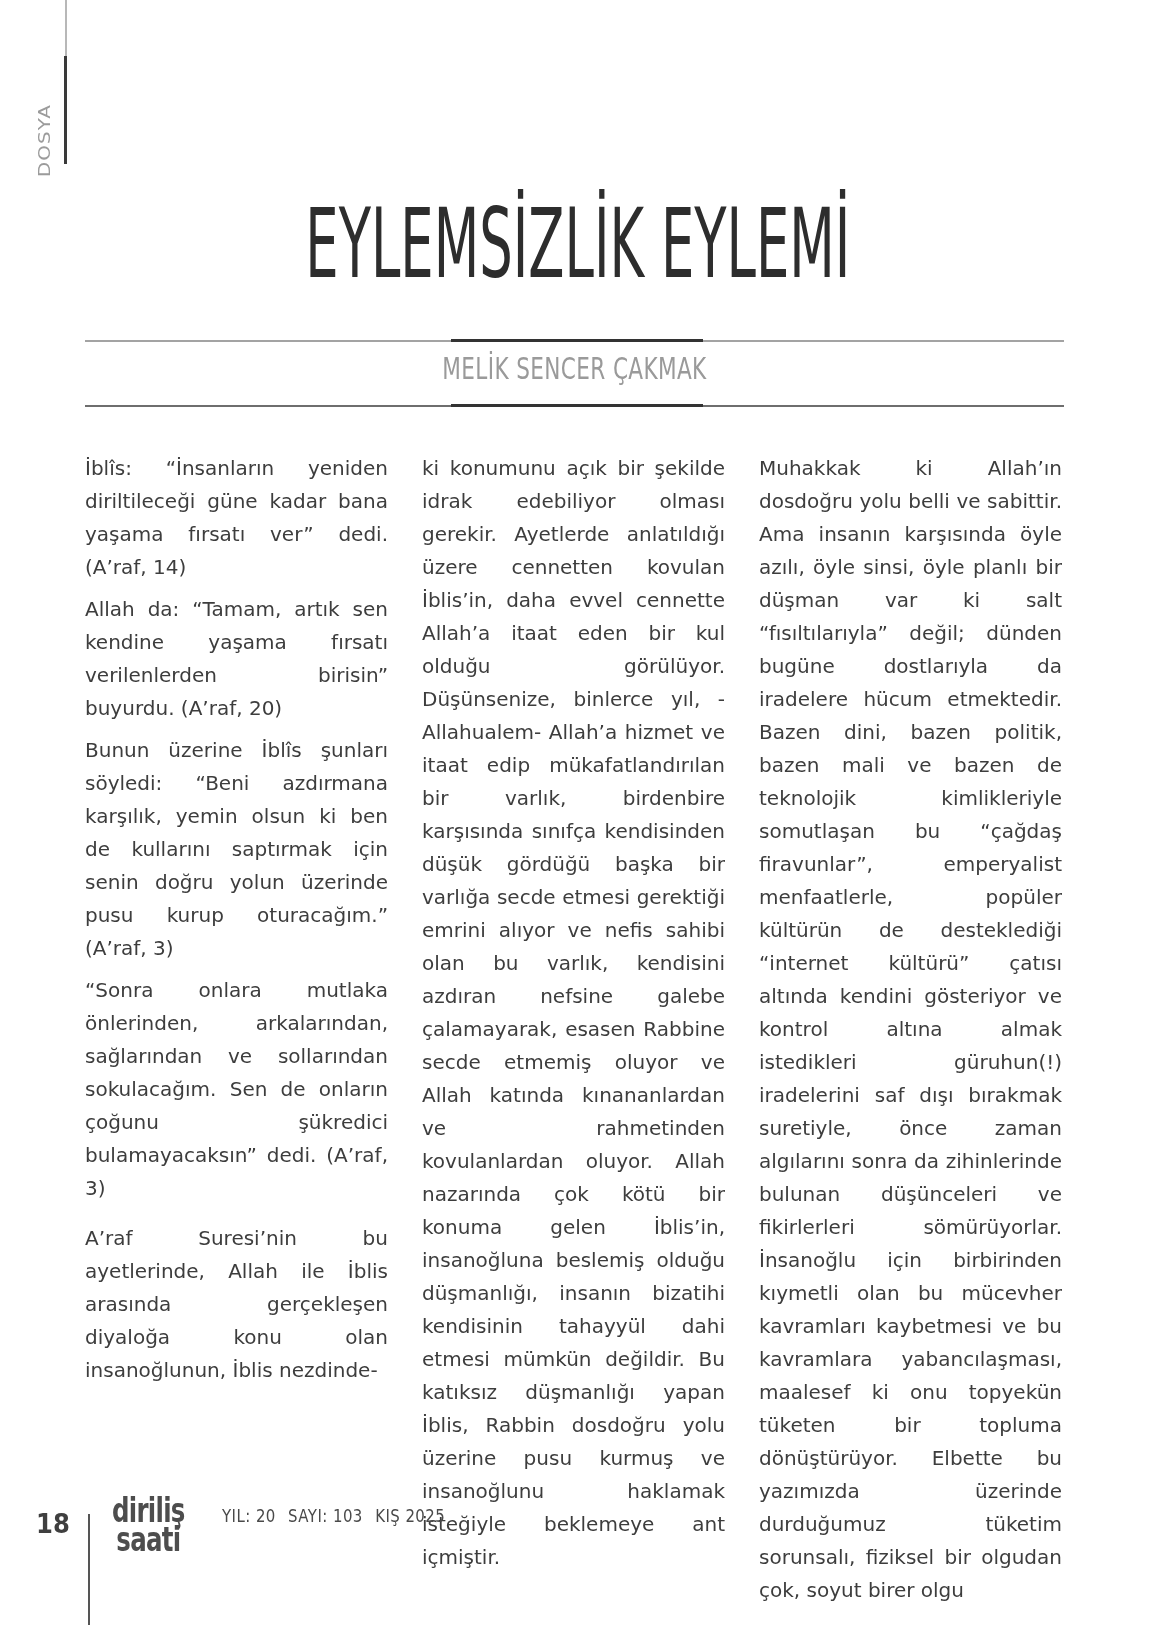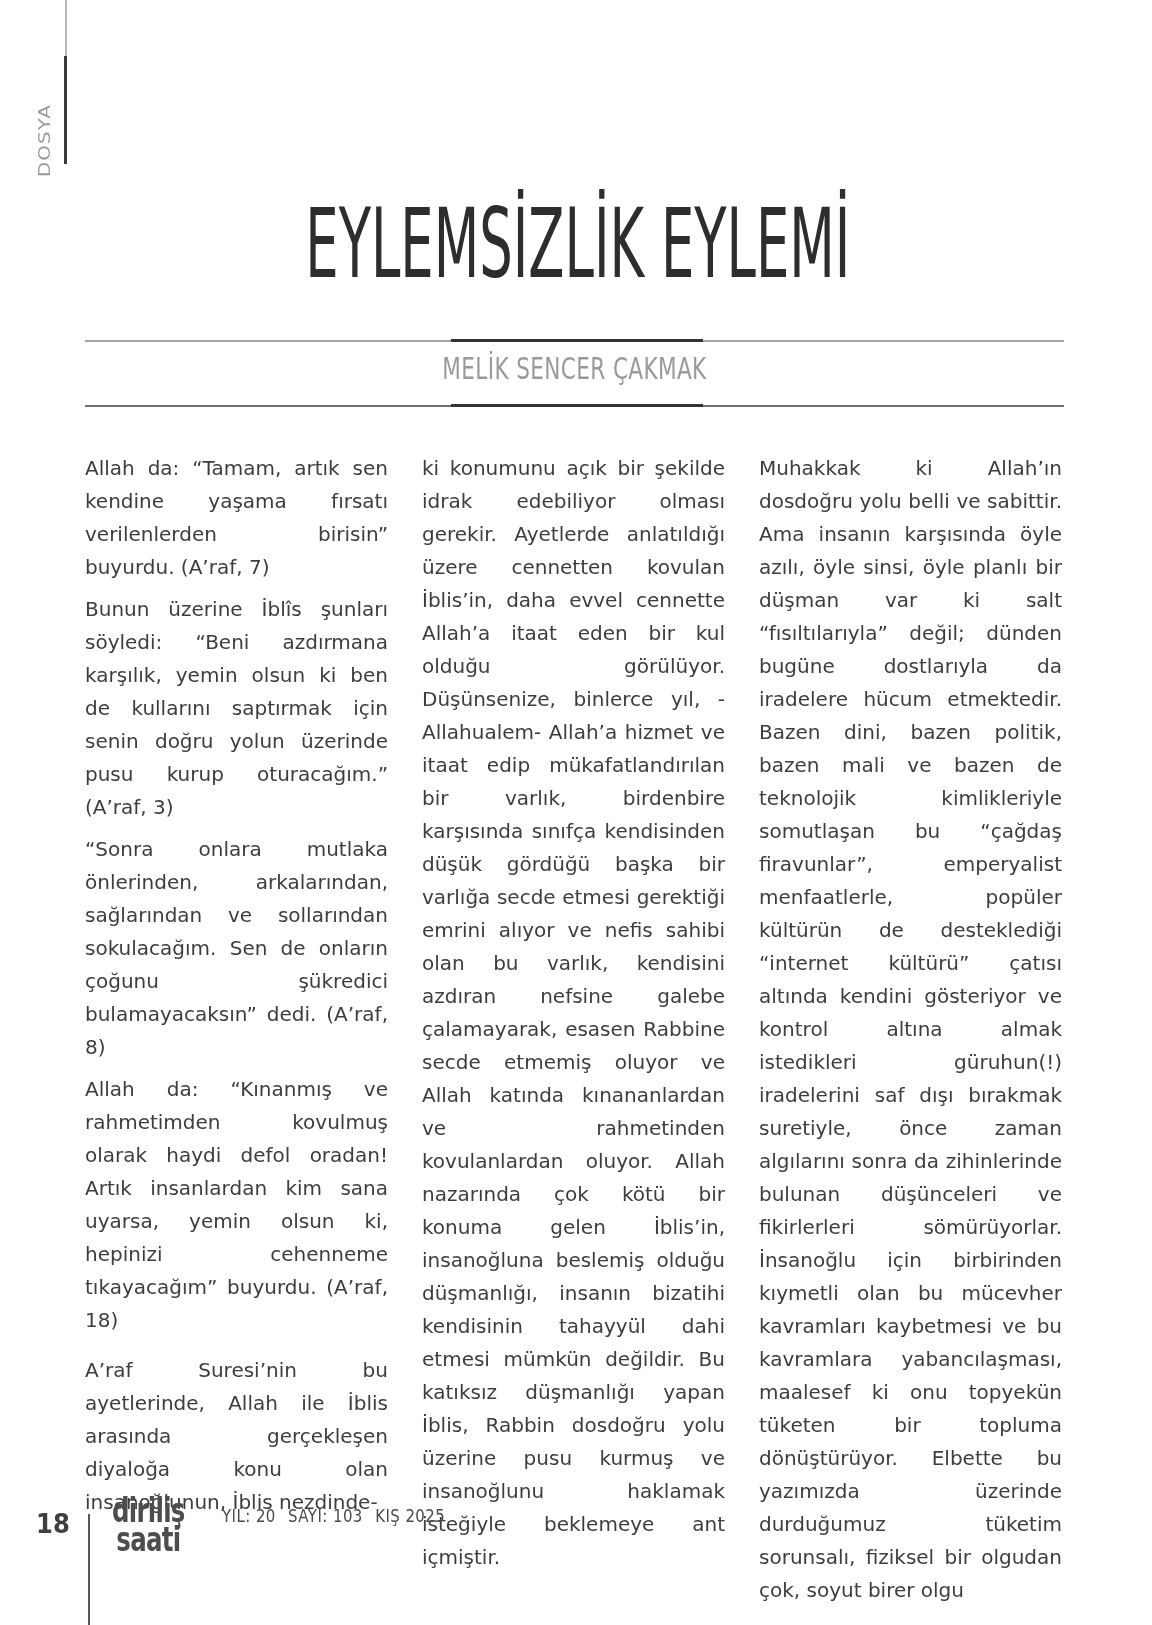--- a/index.html
+++ b/index.html
@@ -96,24 +96,24 @@
 
 <h1 class="page-title">EYLEMSİZLİK EYLEMİ</h1>
 <div class="rule rule-top"></div>
 <div class="rule-center rule-center-top"></div>
 <div class="author-name">MELİK SENCER ÇAKMAK</div>
 <div class="rule rule-bottom"></div>
 <div class="rule-center rule-center-bottom"></div>
 
 <div class="columns">
   <div class="col">
-    <p>Allah da: “Tamam, artık sen kendine yaşama fırsatı verilenlerden birisin” buyurdu. (A’raf, 7)</p>
+    <p>İblîs: “İnsanların yeniden diriltileceği güne kadar bana yaşama fırsatı ver” dedi. (A’raf, 14)</p>
+    <p>Allah da: “Tamam, artık sen kendine yaşama fırsatı verilenlerden birisin” buyurdu. (A’raf, 20)</p>
     <p>Bunun üzerine İblîs şunları söyledi: “Beni azdırmana karşılık, yemin olsun ki ben de kullarını saptırmak için senin doğru yolun üzerinde pusu kurup oturacağım.” (A’raf, 3)</p>
-    <p>“Sonra onlara mutlaka önlerinden, arkalarından, sağlarından ve sollarından sokulacağım. Sen de onların çoğunu şükredici bulamayacaksın” dedi. (A’raf, 8)</p>
-    <p>Allah da: “Kınanmış ve rahmetimden kovulmuş olarak haydi defol oradan! Artık insanlardan kim sana uyarsa, yemin olsun ki, hepinizi cehenneme tıkayacağım” buyurdu. (A’raf, 18)</p>
+    <p>“Sonra onlara mutlaka önlerinden, arkalarından, sağlarından ve sollarından sokulacağım. Sen de onların çoğunu şükredici bulamayacaksın” dedi. (A’raf, 3)</p>
     <p class="gap-before">A’raf Suresi’nin bu ayetlerinde, Allah ile İblis arasında gerçekleşen diyaloğa konu olan insanoğlunun, İblis nezdinde-</p>
   </div>
   <div class="col">
     <p>ki konumunu açık bir şekilde idrak edebiliyor olması gerekir. Ayetlerde anlatıldığı üzere cennetten kovulan İblis’in, daha evvel cennette Allah’a itaat eden bir kul olduğu görülüyor. Düşünsenize, binlerce yıl, -Allahualem- Allah’a hizmet ve itaat edip mükafatlandırılan bir varlık, birdenbire karşısında sınıfça kendisinden düşük gördüğü başka bir varlığa secde etmesi gerektiği emrini alıyor ve nefis sahibi olan bu varlık, kendisini azdıran nefsine galebe çalamayarak, esasen Rabbine secde etmemiş oluyor ve Allah katında kınananlardan ve rahmetinden kovulanlardan oluyor. Allah nazarında çok kötü bir konuma gelen İblis’in, insanoğluna beslemiş olduğu düşmanlığı, insanın bizatihi kendisinin tahayyül dahi etmesi mümkün değildir. Bu katıksız düşmanlığı yapan İblis, Rabbin dosdoğru yolu üzerine pusu kurmuş ve insanoğlunu haklamak isteğiyle beklemeye ant içmiştir.</p>
   </div>
   <div class="col">
     <p>Muhakkak ki Allah’ın dosdoğru yolu belli ve sabittir. Ama insanın karşısında öyle azılı, öyle sinsi, öyle planlı bir düşman var ki salt “fısıltılarıyla” değil; dünden bugüne dostlarıyla da iradelere hücum etmektedir. Bazen dini, bazen politik, bazen mali ve bazen de teknolojik kimlikleriyle somutlaşan bu “çağdaş firavunlar”, emperyalist menfaatlerle, popüler kültürün de desteklediği “internet kültürü” çatısı altında kendini gösteriyor ve kontrol altına almak istedikleri güruhun(!) iradelerini saf dışı bırakmak suretiyle, önce zaman algılarını sonra da zihinlerinde bulunan düşünceleri ve fikirlerleri sömürüyorlar. İnsanoğlu için birbirinden kıymetli olan bu mücevher kavramları kaybetmesi ve bu kavramlara yabancılaşması, maalesef ki onu topyekün tüketen bir topluma dönüştürüyor. Elbette bu yazımızda üzerinde durduğumuz tüketim sorunsalı, fiziksel bir olgudan çok, soyut birer olgu</p>
   </div>
 </div>
 

